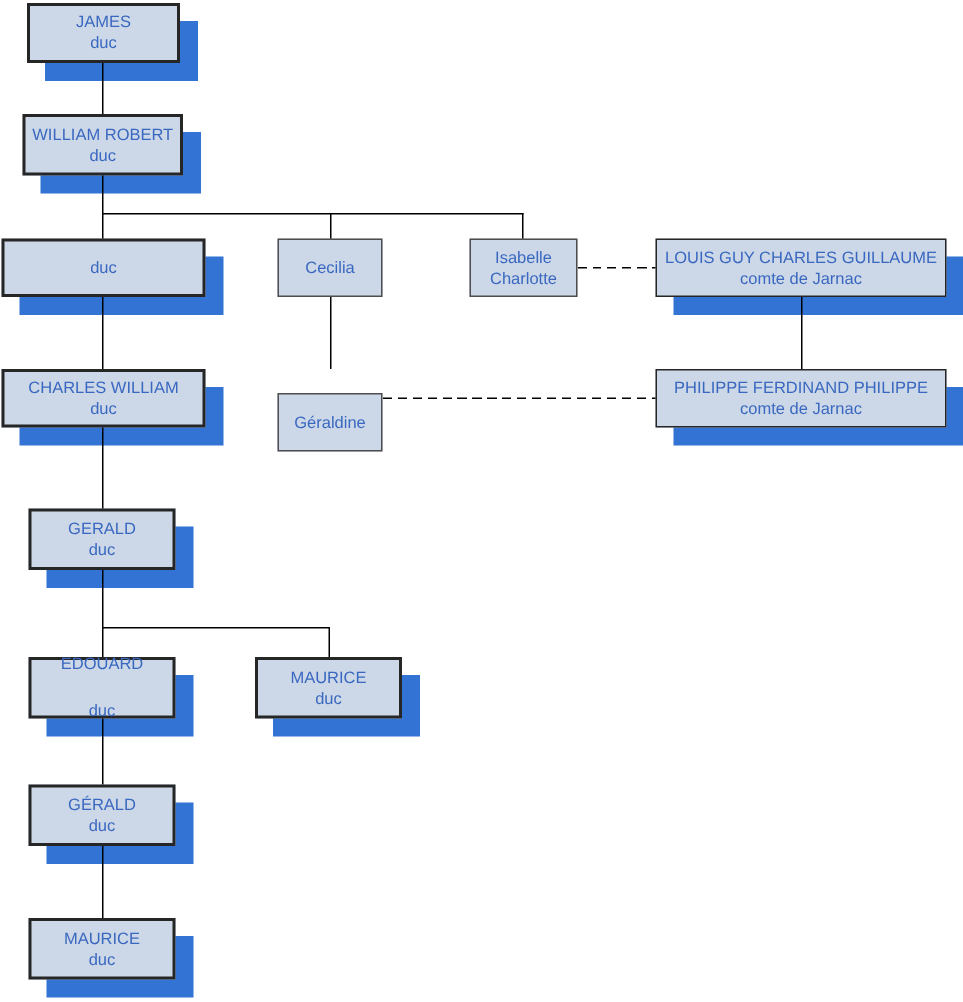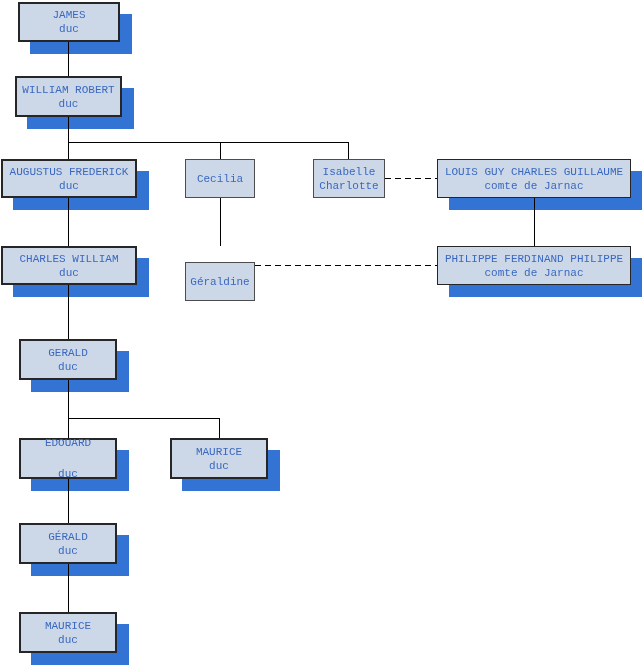--- a/index.html
+++ b/index.html
@@ -1,18 +1,18 @@
 <!DOCTYPE html>
 <html style="--box_fill: #ccd8e8; --shadow: #3273d4; --text: #3a68c0; --line: #000000; --border_strong: #262626; --border_thin: #4d4d4d;"><head>
 <meta charset="utf-8">
 <style>
   html,body{margin:0;padding:0;background:#fff;}
   #stage{
     position:relative;width:642px;height:668px;overflow:hidden;background:#fff;
-    font-family:Liberation Mono, monospace;
+    font-family:Liberation Sans, sans-serif;
   }
   .node{
     position:absolute;box-sizing:border-box;
     background:var(--box_fill,#ccd8e8);
     border:2px solid var(--border_strong,#262626);
     color:var(--text,#3a68c0);
     display:flex;flex-direction:column;justify-content:center;align-items:center;
     text-align:center;font-size:11px;line-height:14px;z-index:2;
   }
   .node.thin{border:1px solid var(--border_thin,#4d4d4d);}
@@ -53,21 +53,20 @@
     <span class="nm">JAMES</span>
     <span class="ti">duc</span>
   </div>
 
   <div class="node shadow" style="left:15px;top:76px;width:107px;height:41px;">
     <span class="nm">WILLIAM ROBERT</span>
     <span class="ti">duc</span>
   </div>
 
   <div class="node shadow" style="left:1px;top:159px;width:136px;height:39px;">
-    <span class="nm">AUGUSTUS FREDERICK</span>
     <span class="ti">duc</span>
   </div>
 
   <div class="node thin" style="left:185px;top:159px;width:70px;height:39px;">
     <span class="nm">Cecilia</span>
   </div>
 
   <div class="node thin wrap" style="left:313px;top:159px;width:72px;height:39px;">
     <span class="nm">Isabelle Charlotte</span>
   </div>

